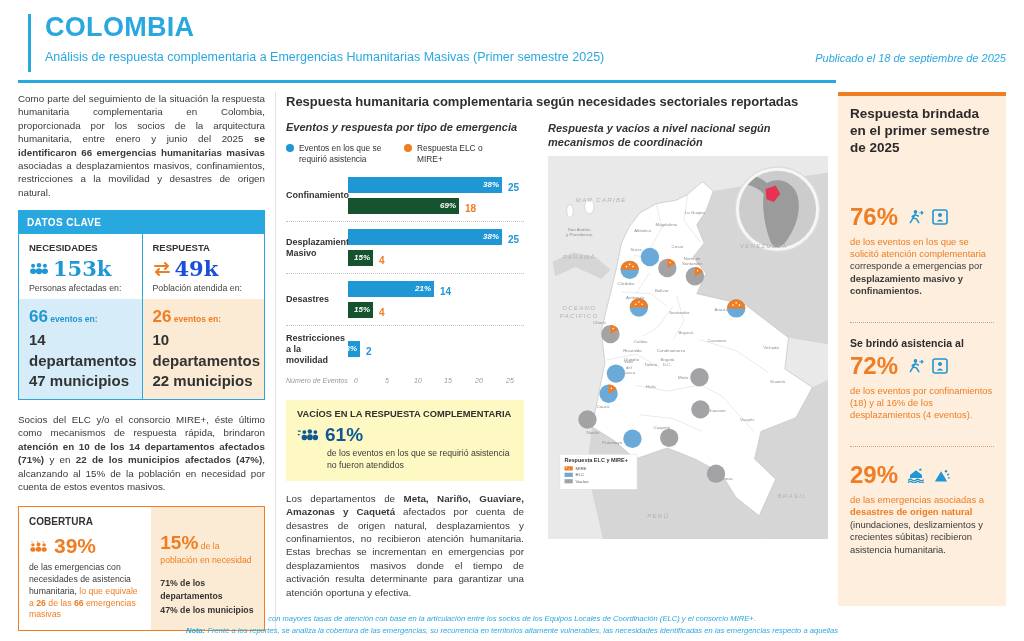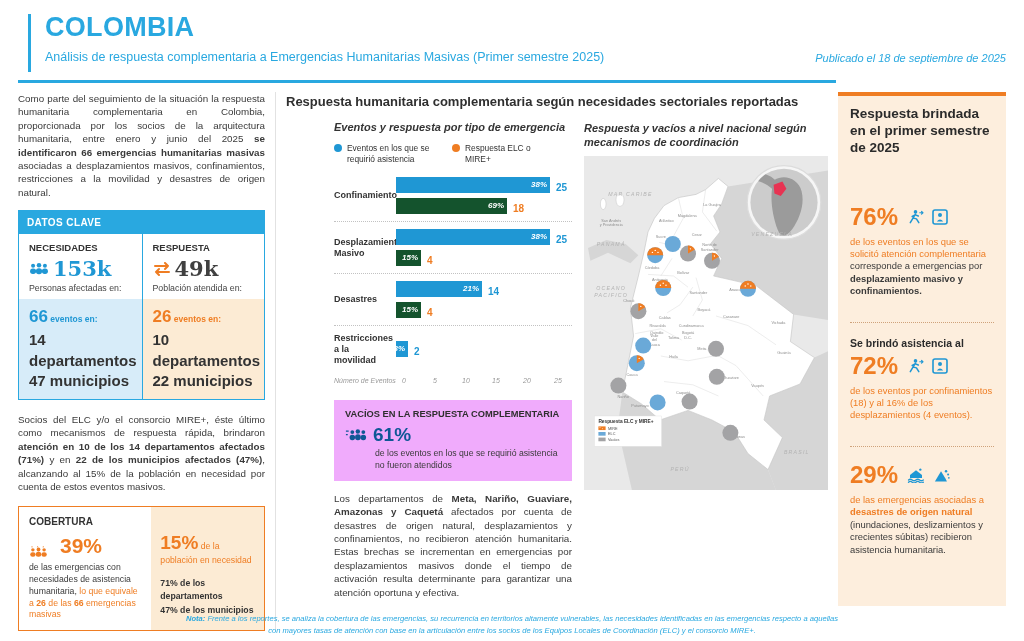--- a/index.html
+++ b/index.html
@@ -23,62 +23,62 @@
   
   .para{font-size:9.8px;line-height:1.37;text-align:justify;color:#3a3a3a;}
   .b{font-weight:700;} .o{color:#ef7d23;} .ob{color:#ef7d23;font-weight:700;}
   .datos-box{border:1.5px solid #29a8e0;margin-top:11px;}
   .datos-hd{background:#29a8e0;color:#fff;font-weight:700;font-size:10px;letter-spacing:.4px;padding:6px 8px;}
   .datos-grid{display:flex;}
   .datos-cell{width:50%;box-sizing:border-box;padding:8px 8px 6px 10px;}
   .datos-cell.rt{border-left:1.5px solid #29a8e0;}
   .datos-lbl{font-weight:700;font-size:9.5px;color:#333;}
   .big-kpi{font-family:"DejaVu Serif",serif;font-weight:700;font-size:21px;margin-top:3px;display:flex;align-items:center;gap:4px;}
-  .kpi-blue{color:#1f97d4;} .kpi-orange{color:#404040;}
+  .kpi-blue{color:#1f97d4;} .kpi-orange{color:#1d4ed8;}
   .datos-cap{font-size:8.8px;color:#444;margin-top:2px;}
   .datos-bottom{display:flex;}
   .datos-ev{width:50%;box-sizing:border-box;padding:8px 8px 8px 10px;}
   .datos-ev.lt{background:#d7ecf9;} .datos-ev.rt{background:#fcebd4;border-left:1.5px solid #29a8e0;}
   .ev-num{font-size:17px;font-weight:800;} .ev-suffix{font-size:8.5px;font-weight:700;}
   .ev-lines{font-size:15px;font-weight:700;color:#333;margin-top:3px;line-height:1.35;}
   .cob-box{border:1.5px solid #ef7d23;margin-top:13px;display:flex;}
   .cob-left{width:54%;box-sizing:border-box;padding:9px 8px 9px 10px;}
   .cob-right{width:46%;box-sizing:border-box;padding:9px 9px;background:#fcebd4;}
   .cob-title{font-weight:700;font-size:10px;color:#333;}
-  .cob-pct{display:flex;align-items:flex-end;gap:12px;margin-top:7px;}
+  .cob-pct{display:flex;align-items:center;gap:6px;margin-top:7px;}
   .cob-pct .pctnum{font-size:21px;font-weight:800;color:#ef7d23;}
   .cob-desc{font-size:8.7px;line-height:1.35;margin-top:4px;color:#3a3a3a;}
   .cobr-pct{font-size:19px;font-weight:800;color:#ef7d23;margin-top:16px;}
   .cobr-pct .sfx{font-size:8.7px;font-weight:400;}
   .cobr-l2{font-size:8.7px;color:#ef7d23;margin-top:1px;}
   .cobr-bold{font-size:8.7px;font-weight:700;color:#333;margin-top:12px;line-height:1.5;}
   
   .mid-hd{font-size:13px;font-weight:700;color:#2f2f2f;margin:2px 0 8px 0;}
-  .mid-flex{display:flex;gap:12px;margin-left:48px;}
+  .mid-flex{display:flex;gap:24px;}
   .chart-col{width:238px;flex:none;}
   .map-col{flex:1;min-width:0;}
   .chart-title{font-size:11px;font-weight:700;font-style:italic;color:#333;margin-top:4px;}
   .legend{display:flex;gap:14px;margin:10px 0 6px 0;}
   .leg-item{display:flex;gap:5px;font-size:8.4px;color:#333;line-height:1.25;}
   .leg-dot{width:8px;height:8px;border-radius:50%;flex:none;margin-top:1px;}
   .leg-dot.blue{background:#1f97d4;} .leg-dot.orange{background:#ef7d23;}
   .bar-group{display:flex;align-items:center;padding:7px 0;border-bottom:1px dotted #c2c2c2;}
   .bar-group:last-of-type{border-bottom:none;}
   .bar-cat{width:62px;flex:none;text-align:left;font-size:9px;font-weight:700;color:#333;line-height:1.2;padding-right:8px;box-sizing:border-box;}
   .bars{display:flex;flex-direction:column;gap:5px;}
   .bar-line{display:flex;align-items:flex-end;height:16px;}
   .bar{height:16px;position:relative;}
   .bar.blue{background:#1f97d4;} .bar.orange{background:#14532d;}
   .pct{position:absolute;right:3px;top:0;line-height:16px;color:#fff;font-size:8px;font-style:italic;font-weight:700;}
   .val{margin-left:6px;font-weight:800;font-size:10px;}
   .val.vb{color:#1f97d4;} .val.vo{color:#ef7d23;}
   .axis{position:relative;height:13px;margin-top:3px;font-size:7px;color:#999;}
   .axis .xlabel{position:absolute;left:0;top:2px;font-style:italic;}
   .axis .tick{position:absolute;top:2px;font-style:italic;transform:translateX(-50%);}
-  .vacios{background:#f0abfc;padding:9px 11px;margin-top:12px;}
+  .vacios{background:#fef9c3;padding:9px 11px;margin-top:12px;}
   .vacios-title{font-size:9.3px;font-weight:700;color:#2f2f2f;}
   .vacios-row{display:flex;align-items:center;gap:6px;margin-top:5px;}
   .vacios-pct{font-size:19px;font-weight:800;color:#0f5796;}
   .vacios-desc{font-size:8.7px;color:#3a3a3a;line-height:1.35;margin:2px 0 0 30px;}
   .mid-para{margin-top:11px;}
   .map-title{font-size:11px;font-weight:700;font-style:italic;color:#333;margin-top:4px;line-height:1.3;}
   .map-wrap{margin-top:6px;}
   .map-svg{display:block;width:100%;height:auto;}
   .fuente{font-size:7.4px;font-style:italic;color:#444;margin-top:4px;}
   .dept{font-size:4.8px;fill:#8f8f8f;text-anchor:middle;}
@@ -550,16 +550,16 @@
               </svg>
             </span>
           </div>
           <div class="stat-text"><span class="o">de las emergencias asociadas a </span><span class="ob">desastres de origen natural </span><span>(inundaciones, deslizamientos y crecientes súbitas) recibieron asistencia humanitaria.</span></div>
         </div>
       </div>
     </div>
   </div>
 
   <div class="footnote">
+    <div>con mayores tasas de atención con base en la articulación entre los socios de los Equipos Locales de Coordinación (ELC) y el consorcio MIRE+.</div>
     <div><span class="b">Nota: </span><span>Frente a los reportes, se analiza la cobertura de las emergencias, su recurrencia en territorios altamente vulnerables, las necesidades identificadas en las emergencias respecto a aquellas</span></div>
-    <div>con mayores tasas de atención con base en la articulación entre los socios de los Equipos Locales de Coordinación (ELC) y el consorcio MIRE+.</div>
   </div>
 </div>
 
 </body></html>

